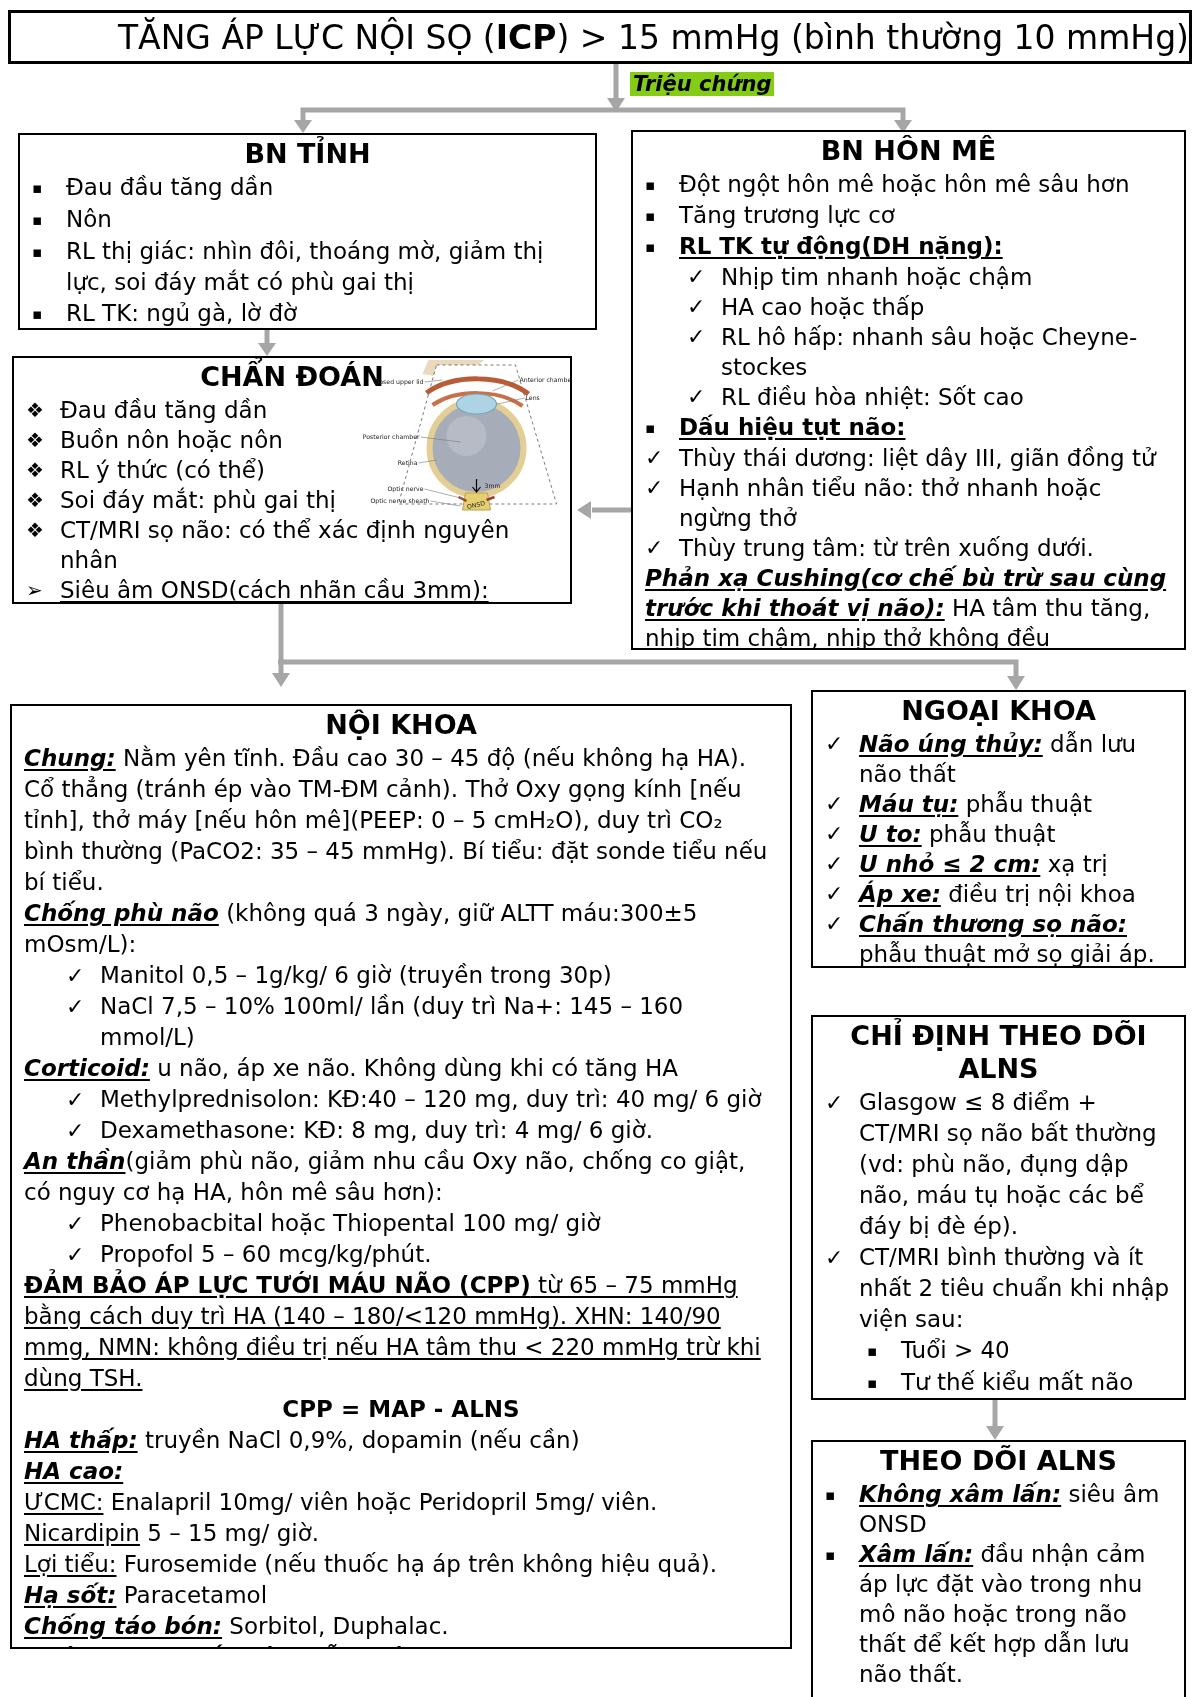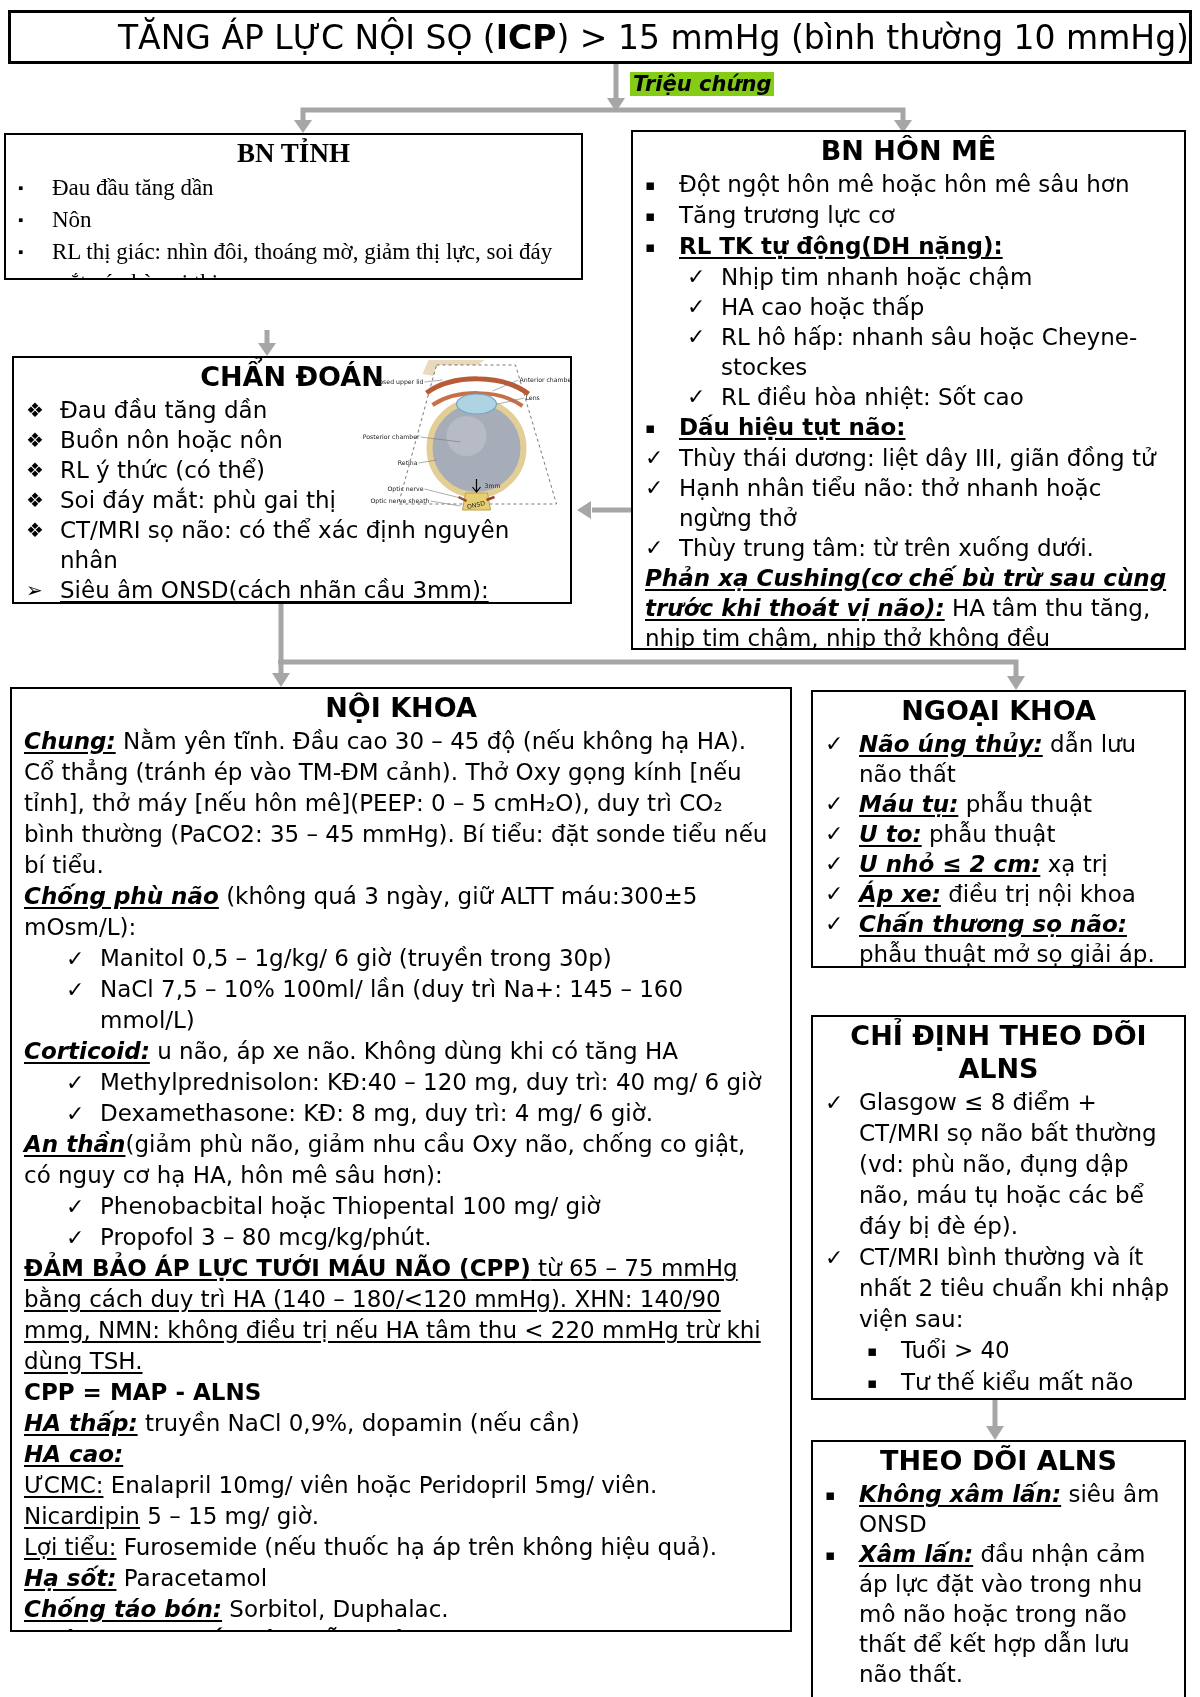--- a/index.html
+++ b/index.html
@@ -6,36 +6,36 @@
   #page{position:relative;width:1200px;height:1697px;background:#fff;
         font-family:"DejaVu Sans","Liberation Sans",sans-serif;color:#000;overflow:hidden;}
   #connectors{position:absolute;left:0;top:0;width:1200px;height:1697px;z-index:0;}
   .box{position:absolute;background:#fff;border:2px solid #000;z-index:1;box-sizing:border-box;overflow:hidden;}
   #title-box{left:8px;top:10px;width:1184px;height:54px;border-width:3px;
              display:flex;align-items:center;justify-content:flex-end;font-size:33px;}
   #title-box .bseg{font-weight:700;}
   .box-title{text-align:center;font-weight:700;font-size:27px;line-height:33px;padding-top:2px;}
   .content{padding:2px 12px 4px 12px;font-size:23px;}
   .line{display:flex;line-height:30px;}
-  .line.center{display:block;text-align:left;}
+  .line.center{display:block;text-align:center;}
   .bullet{flex:0 0 34px;}
   .b-square{font-size:15px;padding-top:1px;}
   .b-check{font-size:22px;}
   .b-diamond{font-size:20px;}
   .b-arrow{font-size:20px;}
   .txt{flex:1 1 auto;}
   .s-b{font-weight:700;}
   .s-i{font-style:italic;}
   .s-u{text-decoration:underline;text-underline-offset:3px;}
-  #bn-tinh{left:4px;top:133px;width:579px;height:147px;font-family:Liberation Serif, serif;}
+  #bn-tinh{left:18px;top:133px;width:579px;height:197px;}
   #bn-tinh .line{line-height:31px;}
   #bn-hon-me{left:631px;top:130px;width:555px;height:520px;}
   #chan-doan{left:12px;top:356px;width:560px;height:248px;}
   #chan-doan .line:nth-child(-n+4) .txt{max-width:330px;}
-  #noi-khoa{left:10px;top:687px;width:782px;height:945px;}
+  #noi-khoa{left:10px;top:704px;width:782px;height:945px;}
   #noi-khoa .line{line-height:31px;}
   #ngoai-khoa{left:811px;top:690px;width:375px;height:278px;}
   #chi-dinh{left:811px;top:1015px;width:375px;height:385px;}
   #chi-dinh .line{line-height:31px;}
   #theo-doi{left:811px;top:1440px;width:375px;height:267px;}
   .flow-label{position:absolute;z-index:2;font-weight:700;font-style:italic;background:#84cc16;padding:0 3px;}
   #lbl-trieu-chung{left:630px;top:72px;font-size:21px;}
   #lbl-dieu-tri{left:308px;top:618px;font-size:22px;}
   #eye-diagram{position:absolute;right:5px;top:2px;width:178px;height:150px;z-index:1;}
   #eye-diagram svg{overflow:visible;}
@@ -243,21 +243,21 @@
         </div>
         <div class="line">
           <div class="txt"><span class="s-b s-i s-u">An thần</span><span class="">(giảm phù não, giảm nhu cầu Oxy não, chống co giật, có nguy cơ hạ HA, hôn mê sâu hơn):</span></div>
         </div>
         <div class="line" style="margin-left: 42px;">
           <span class="bullet b-check">✓</span>
           <div class="txt"><span class="">Phenobacbital hoặc Thiopental 100 mg/ giờ</span></div>
         </div>
         <div class="line" style="margin-left: 42px;">
           <span class="bullet b-check">✓</span>
-          <div class="txt"><span class="">Propofol 3 – 80 mcg/kg/phút.</span></div>
+          <div class="txt"><span class="">Propofol 5 – 60 mcg/kg/phút.</span></div>
         </div>
         <div class="line">
           <div class="txt"><span class="s-b s-u">ĐẢM BẢO ÁP LỰC TƯỚI MÁU NÃO (CPP)</span><span class="s-u"> từ 65 – 75 mmHg bằng cách duy trì HA (140 – 180/&lt;120 mmHg). XHN: 140/90 mmg, NMN: không điều trị nếu HA tâm thu &lt; 220 mmHg trừ khi dùng TSH.</span></div>
         </div>
         <div class="line center">
           <div class="txt"><span class="s-b">CPP = MAP - ALNS</span></div>
         </div>
         <div class="line">
           <div class="txt"><span class="s-b s-i s-u">HA thấp:</span><span class=""> truyền NaCl 0,9%, dopamin (nếu cần)</span></div>
         </div>

